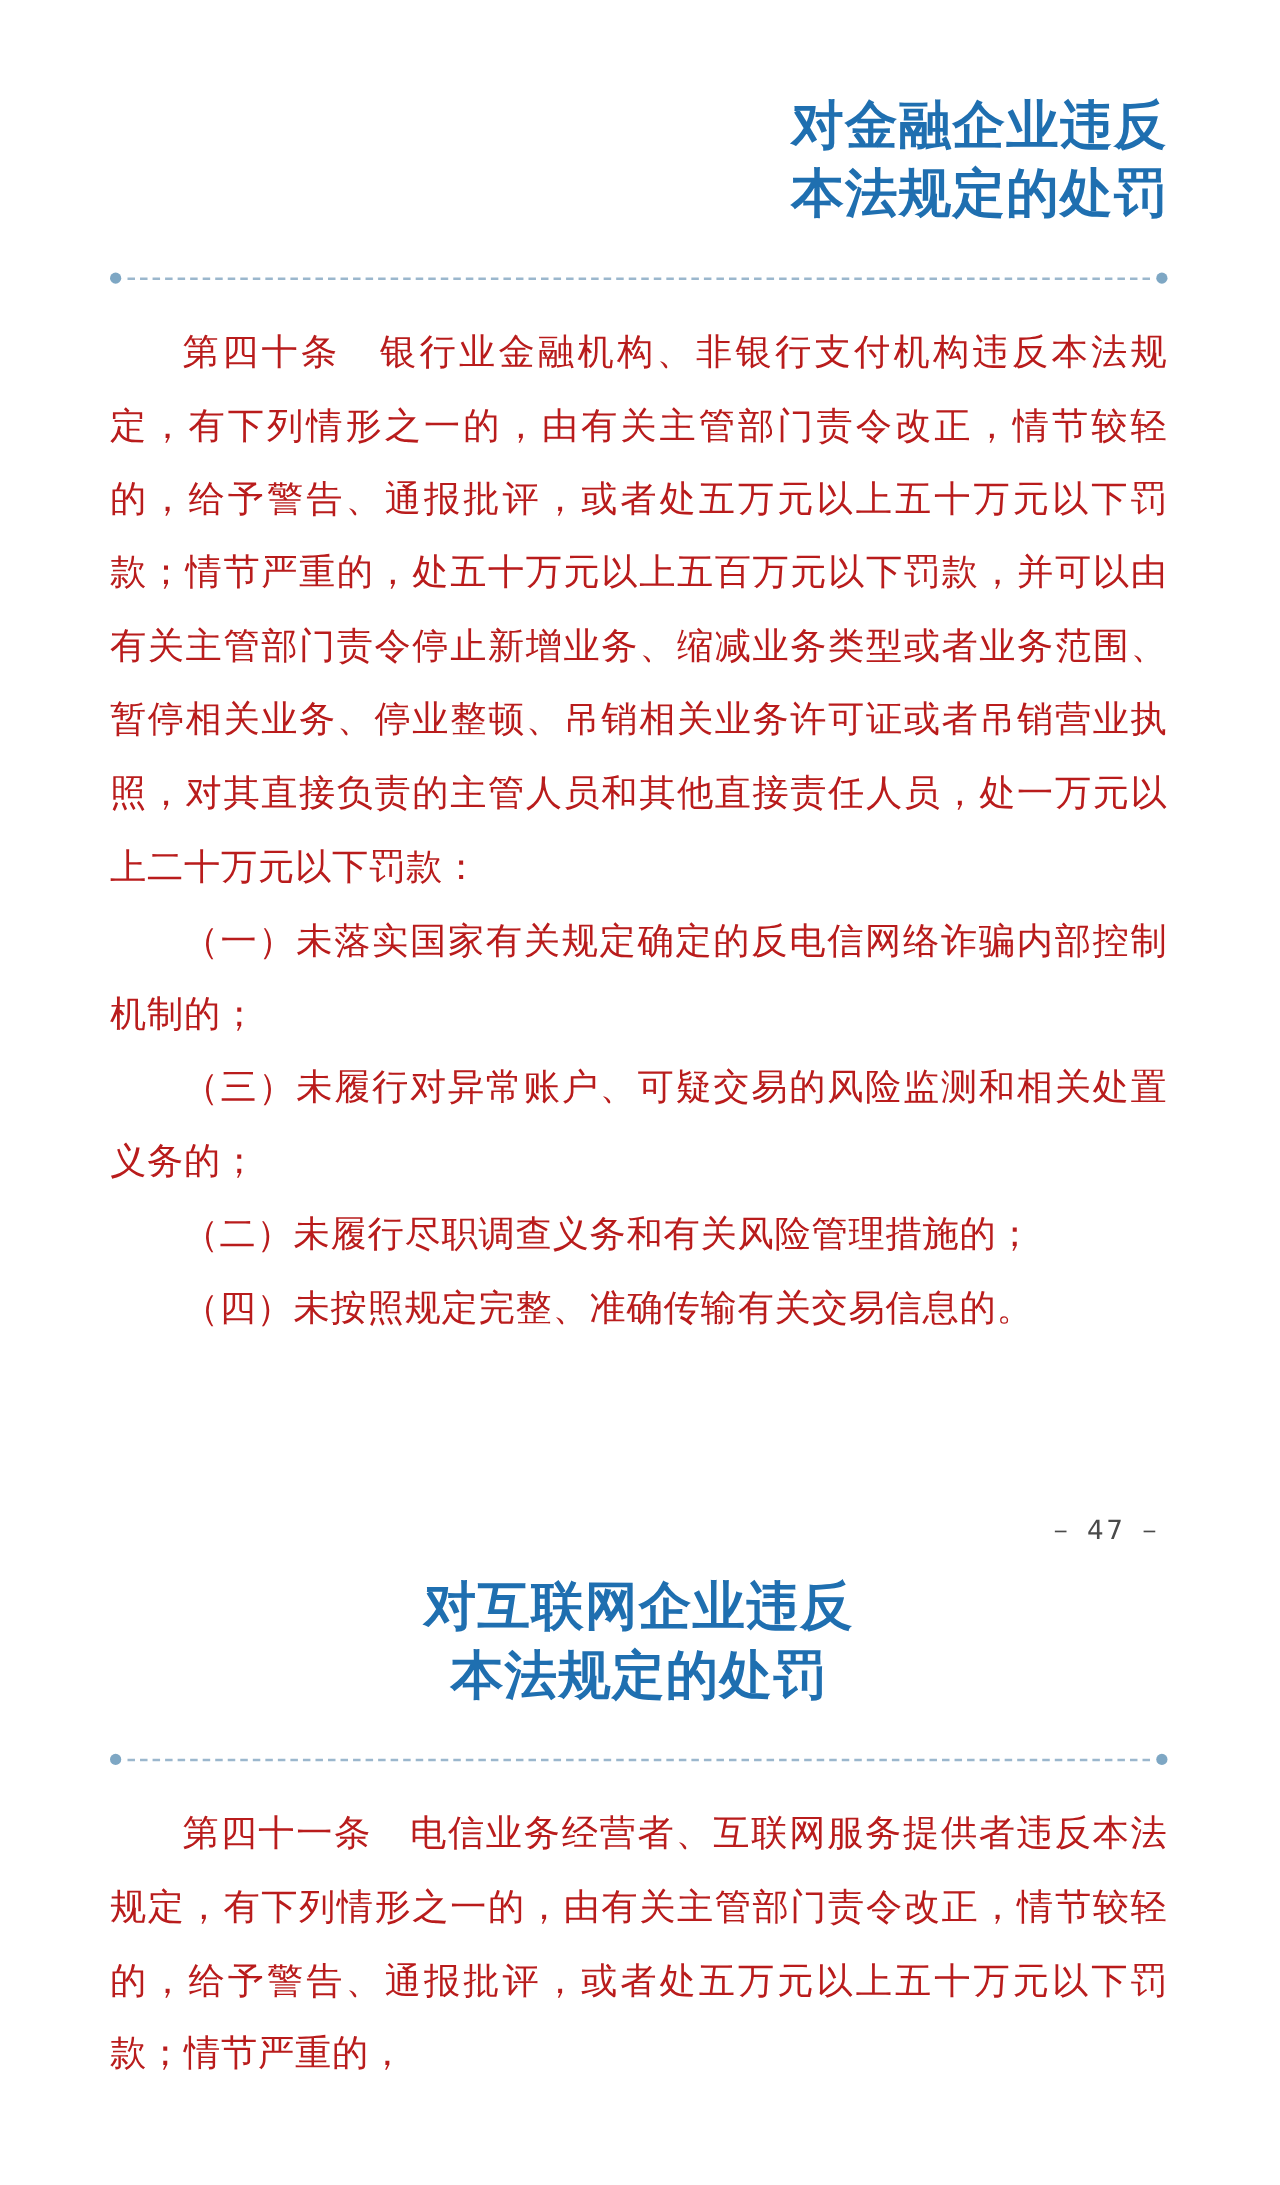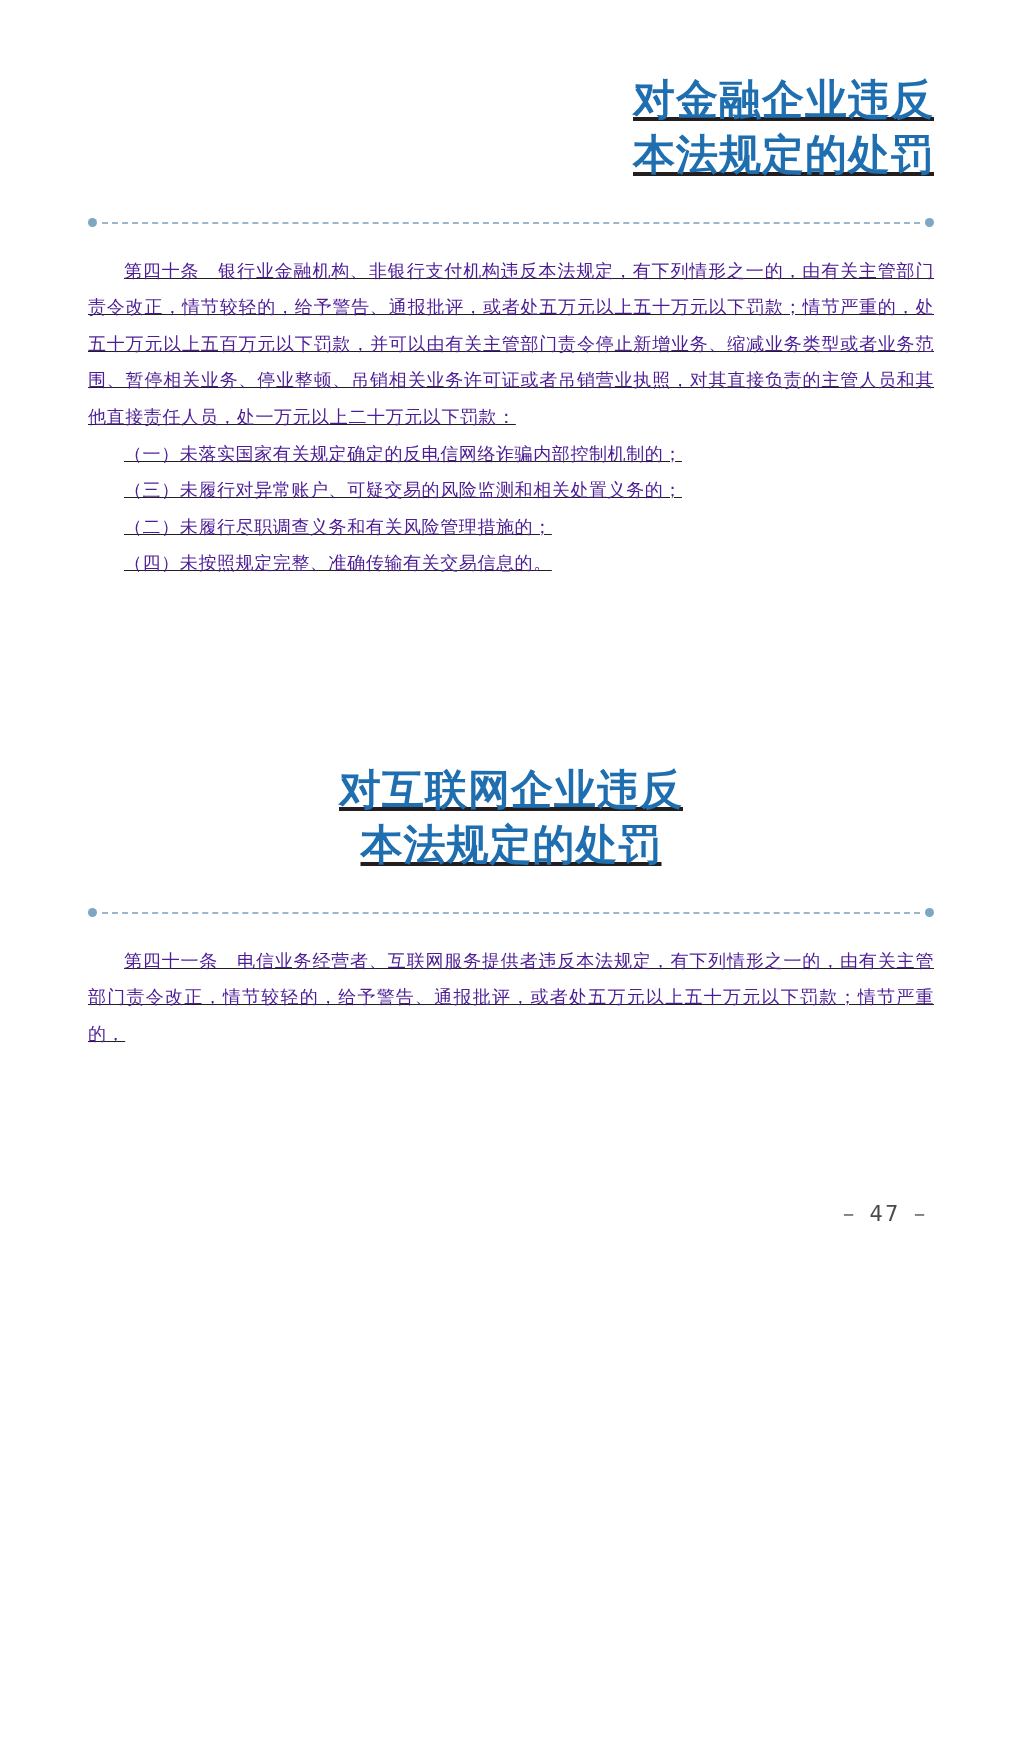--- a/index.html
+++ b/index.html
@@ -14,21 +14,20 @@
     color: #231f20;
     position: relative;
     overflow: hidden;
   }
   .page {
     position: relative;
     width: 1024px;
     height: 1300px;
     box-sizing: border-box;
     padding: 0 90px 0 88px;
-    text-decoration: underline;
   }
   .section {
     position: relative;
   }
   .section-title {
     text-align: right;
     font-family: "DejaVu Sans", "Liberation Sans", sans-serif;
     font-weight: bold;
     color: #1f6fb0;
     font-size: 42px;
@@ -60,40 +59,40 @@
     width: 9px;
     height: 9px;
     border-radius: 50%;
     background: #7ea7c4;
     top: 1px;
   }
   .divider .dot.left { left: 0; }
   .divider .dot.right { right: 0; }
 
   .body-text {
-    font-size: 18px;
+    font-size: 29px;
     line-height: 2.03;
     text-align: justify;
     text-justify: inter-ideograph;
-    color: #4c1d95;
+    color: #b91c1c;
     letter-spacing: 0.6px;
   }
   .para {
     text-indent: 2em;
     margin: 0;
   }
   .para + .para {
     margin-top: 0;
   }
   .gap-1 { height: 24px; }
   .gap-2 { height: 118px; }
   .page-number {
     position: absolute;
     right: 92px;
-    bottom: 72px;
+    bottom: 62px;
     font-family: "DejaVu Sans", "Liberation Sans", sans-serif;
     font-size: 21px;
     color: #4a4a4a;
     letter-spacing: 2px;
   }
 </style>
 </head>
 <body>
 
 <div class="page">

